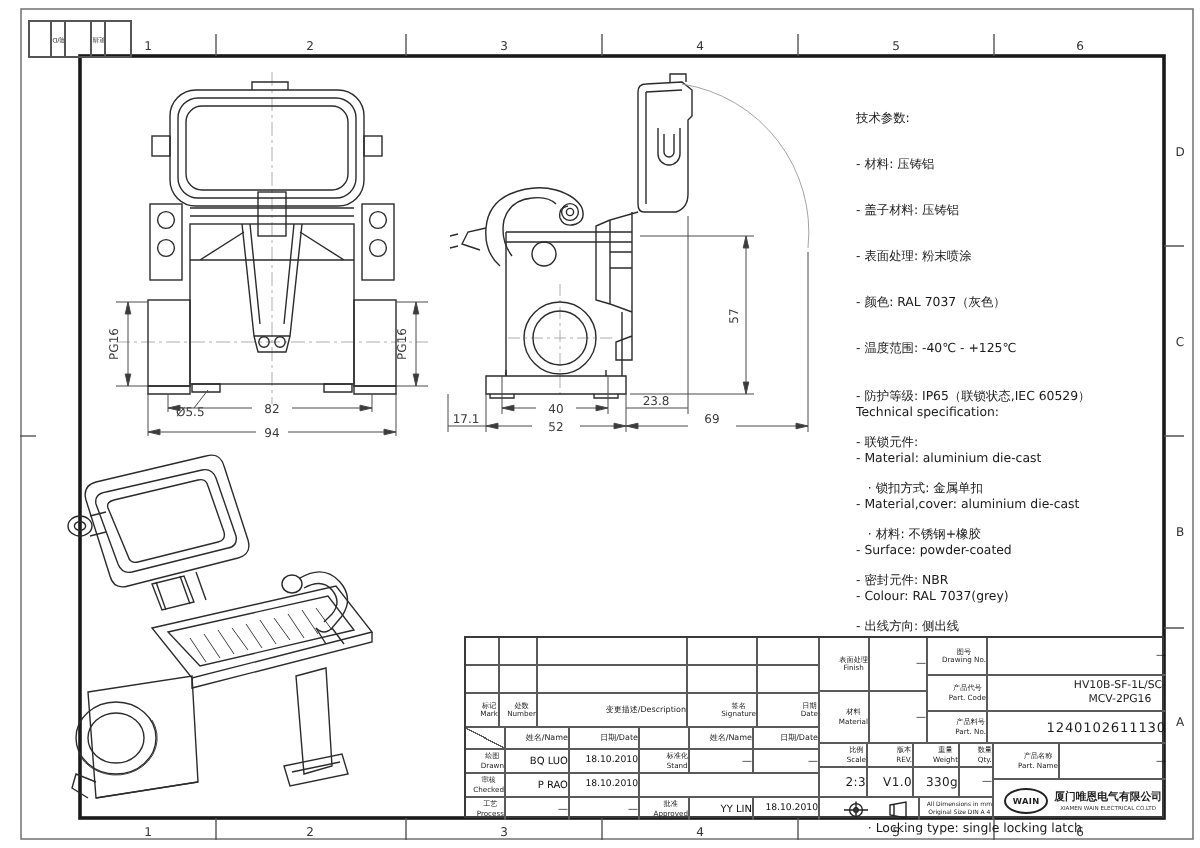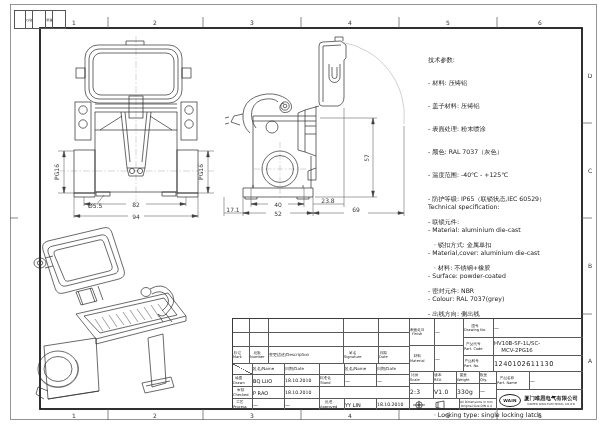--- a/index.html
+++ b/index.html
@@ -7,21 +7,21 @@
          font-family:"DejaVu Sans","Liberation Sans",sans-serif;color:#1d1d1d;}
   .sheet svg.views{position:absolute;left:0;top:0;}
   .specs{position:absolute;white-space:pre;font-size:6.2px;color:#1b1b1b;}
   .spec-line{height:9.1px;line-height:9.1px;}
   .minitable{position:absolute;left:14px;top:10px;width:52px;height:19px;border:1px solid #555;box-sizing:border-box;display:flex;}
   .minitable .mcell{border-left:1px solid #555;height:100%;box-sizing:border-box;display:flex;align-items:center;justify-content:center;overflow:hidden;}
   .minitable .mcell:first-child{border-left:none;}
   .rot180{transform:rotate(180deg);font-size:3.2px;line-height:1;color:#333;white-space:nowrap;}
   .tblock{position:absolute;left:232px;top:318px;width:350px;height:91px;border:1px solid #3a3a3a;box-sizing:border-box;background:#fff;}
   .cell{position:absolute;box-sizing:border-box;border-left:1px solid #5a5a5a;border-top:1px solid #5a5a5a;
-        display:flex;align-items:center;justify-content:flex-start;text-align:center;overflow:hidden;}
+        display:flex;align-items:center;justify-content:flex-end;text-align:center;overflow:hidden;}
   .cell.noL{border-left:none;} .cell.noT{border-top:none;}
   .lbl{font-size:3.6px;line-height:1.15;color:#222;}
   .lbl1{font-size:4px;line-height:1;color:#222;}
   .val{font-size:5px;color:#111;}
   .val2{font-size:4.6px;color:#111;}
   .big{font-size:6px;letter-spacing:0.2px;}
   .diag{background:linear-gradient(to top right,transparent 48%,#5a5a5a 48%,#5a5a5a 52%,transparent 52%);}
   .note{font-size:3px;line-height:1.2;color:#222;}
   .co{display:flex;align-items:center;gap:3px;padding:0 2px;}
   .co .oval{border:1px solid #222;border-radius:50%;width:20px;height:11px;display:flex;align-items:center;justify-content:center;

